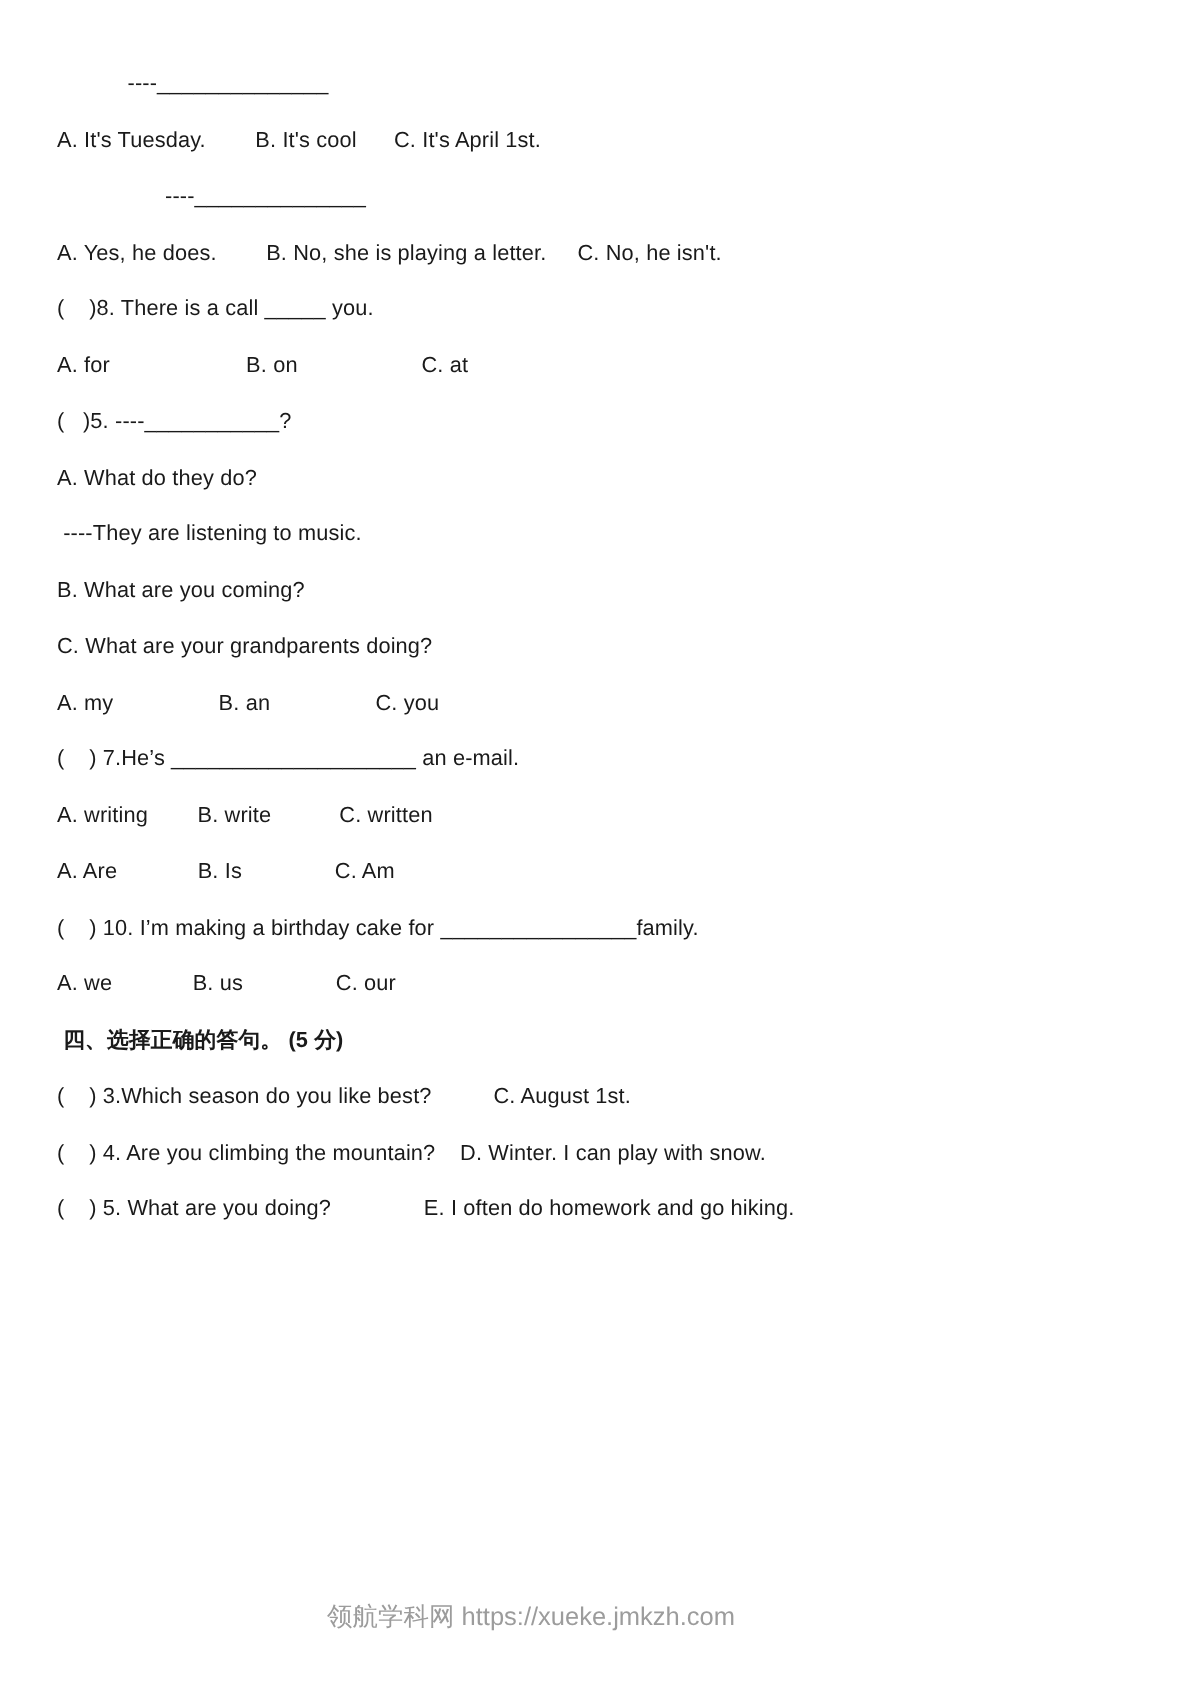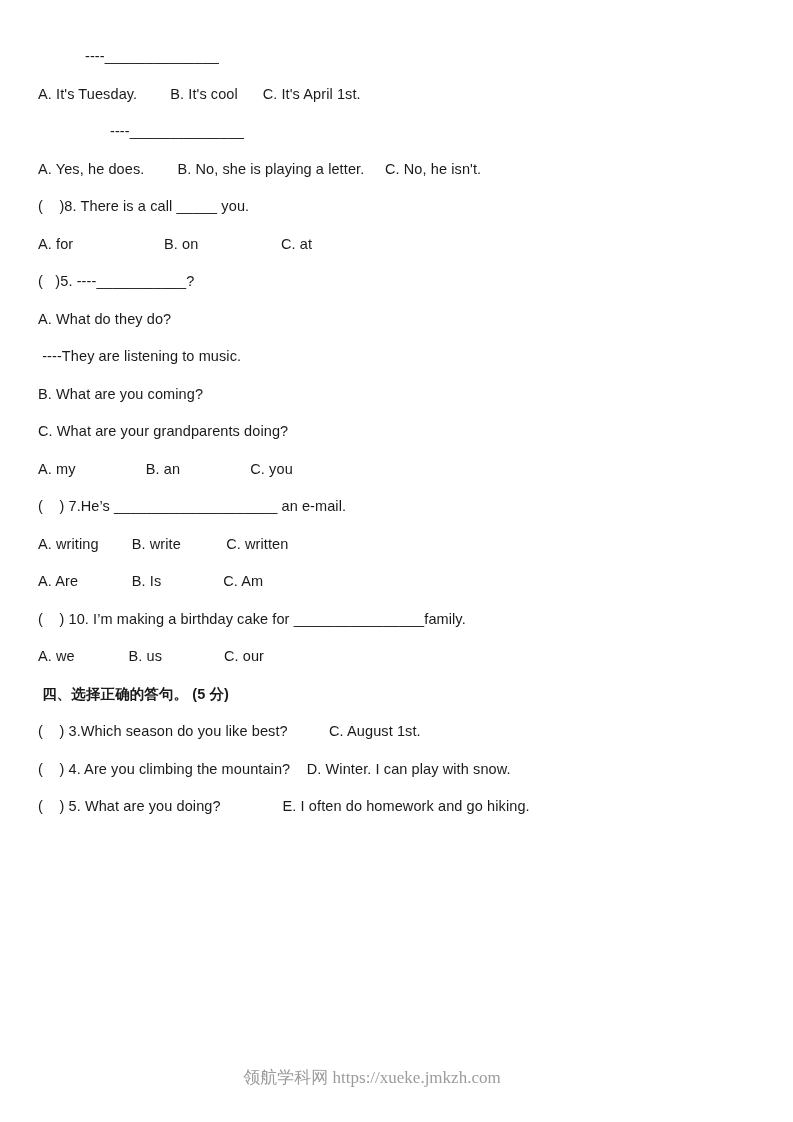--- a/index.html
+++ b/index.html
@@ -31,26 +31,25 @@
     color: #1a1a1a;
     white-space: pre;
     letter-spacing: 0.1px;
   }
   .line.bold {
     font-weight: bold;
   }
   .watermark {
     position: absolute;
     top: 1066px;
-    left: 372px;
+    left: 354px;
     transform: translateX(-50%);
     font-size: 17px;
     color: #9c9c9c;
     white-space: pre;
-    font-family: Liberation Serif, serif;
   }
 </style>
 </head>
 <body>
 
 <div class="page">
   <div class="doc">
       <div class="line" style="padding-left: 47px;">----______________</div>
       <div class="line">A. It's Tuesday.        B. It's cool      C. It's April 1st.</div>
       <div class="line" style="padding-left: 72px;">----______________</div>

